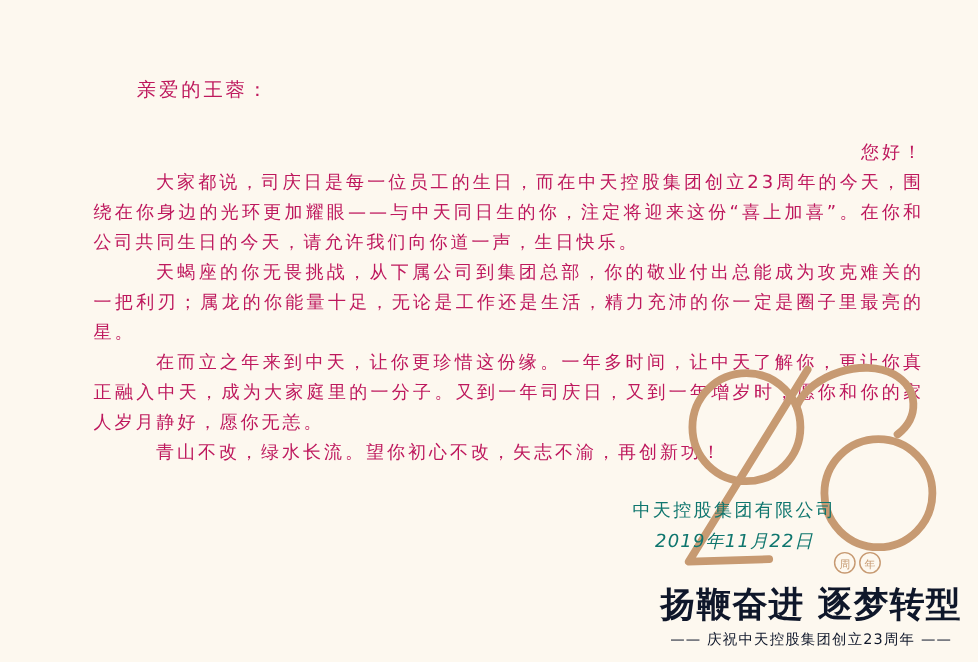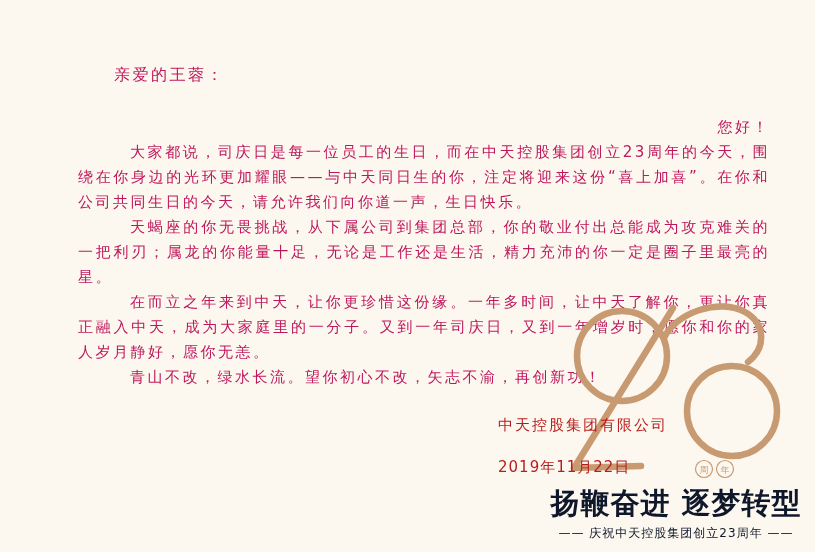--- a/index.html
+++ b/index.html
@@ -33,34 +33,35 @@
   p.body-para {
     margin: 0;
     text-indent: 52px;
     text-align: justify;
   }
   .signature-block {
     position: absolute;
     left: 498px;
     top: 414px;
     width: 228px;
-    text-align: left;
-    color: #b91c1c;
+    text-align: center;
+    color: #0f766e;
     z-index: 3;
   }
   .signature-company {
     font-size: 15px;
     letter-spacing: 2px;
     line-height: 22px;
   }
   .signature-date {
     font-size: 15px;
+    font-style: italic;
     letter-spacing: 1px;
     line-height: 22px;
-    margin-top: 20px;
+    margin-top: 4px;
   }
   .logo {
     position: absolute;
     left: 552px;
     top: 298px;
     width: 230px;
     height: 192px;
     z-index: 1;
   }
   .slogan {

